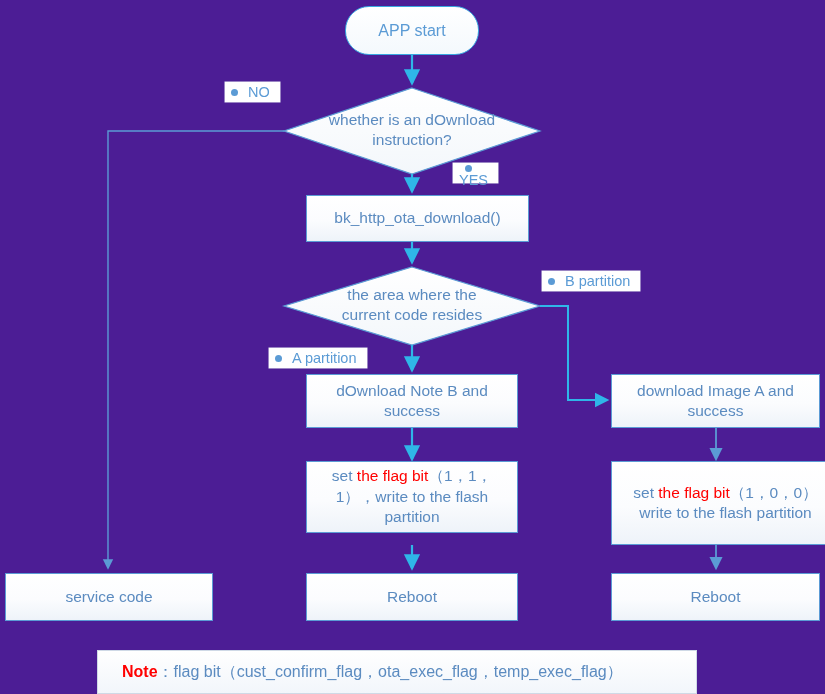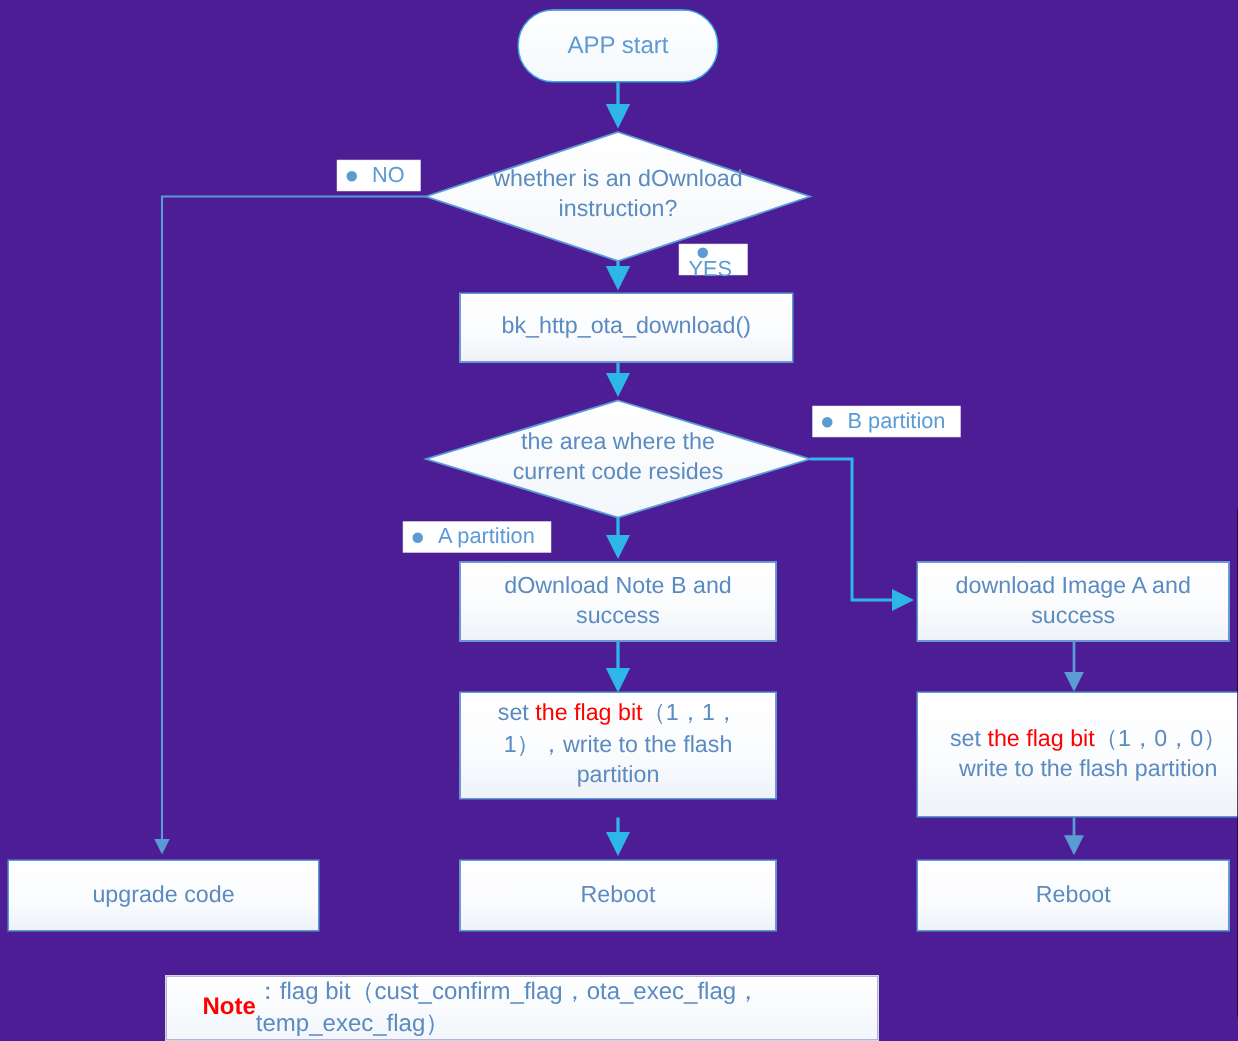--- a/index.html
+++ b/index.html
@@ -139,21 +139,21 @@
 
   <div class="node terminator" style="left:345px; top:6px; width:134px; height:49px;">
     <span class="txt">APP start</span>
   </div>
 
   <div class="diamond-text" style="left:312px; top:110px; width:200px;">
     <div>whether is an dOwnload</div>
     <div>instruction?</div>
   </div>
 
-  <div class="diamond-label" style="left:225px; top:107px; height:20px;">
+  <div class="diamond-label" style="left:225px; top:82px; height:20px;">
     <span class="bullet"></span>
     <span>NO</span>
   </div>
 
   <div class="diamond-label" style="left:453px; top:163px; height:20px;flex-direction:column;">
     <span class="bullet"></span>
     <span>YES</span>
   </div>
 
   <div class="node" style="left:306px; top:195px; width:223px; height:47px;">
@@ -191,29 +191,29 @@
 
   <div class="node" style="left:306px; top:461px; width:212px; height:72px;">
     <span class="txt"><span class="blue">set </span><span class="red">the flag bit</span><span class="blue">（1，1，1），write to the flash partition</span></span>
   </div>
 
   <div class="node" style="left:611px; top:461px; width:229px; height:84px;">
     <span class="txt"><span class="blue">set </span><span class="red">the flag bit</span><span class="blue">（1，0，0）write to the flash partition</span></span>
   </div>
 
   <div class="node" style="left:5px; top:573px; width:208px; height:48px;">
-    <span class="txt">upgrade code</span>
+    <span class="txt">service code</span>
   </div>
 
   <div class="node" style="left:306px; top:573px; width:212px; height:48px;">
     <span class="txt">Reboot</span>
   </div>
 
   <div class="node" style="left:611px; top:573px; width:209px; height:48px;">
     <span class="txt">Reboot</span>
   </div>
 
-  <div class="note-box" style="left:110px; top:650px; width:476px; height:44px;">
+  <div class="note-box" style="left:97px; top:650px; width:600px; height:44px;">
     <span class="note-red">Note</span>
       <span>：flag bit（cust_confirm_flag，ota_exec_flag，temp_exec_flag）</span>
   </div>
 
 </div>
 
 </body></html>

